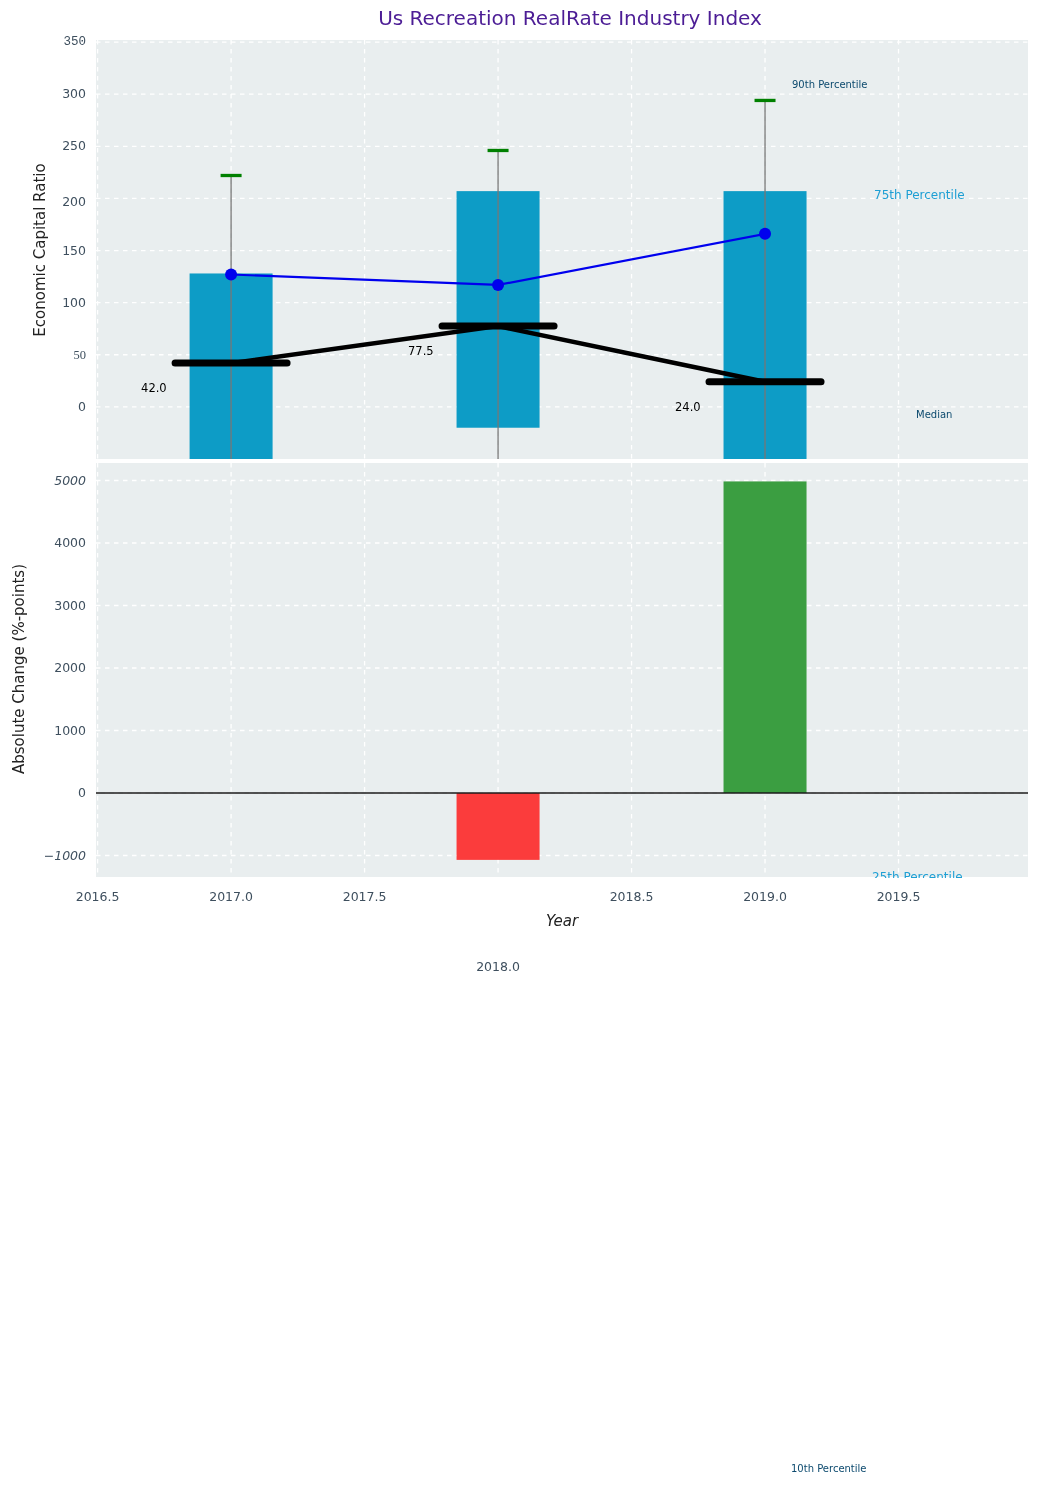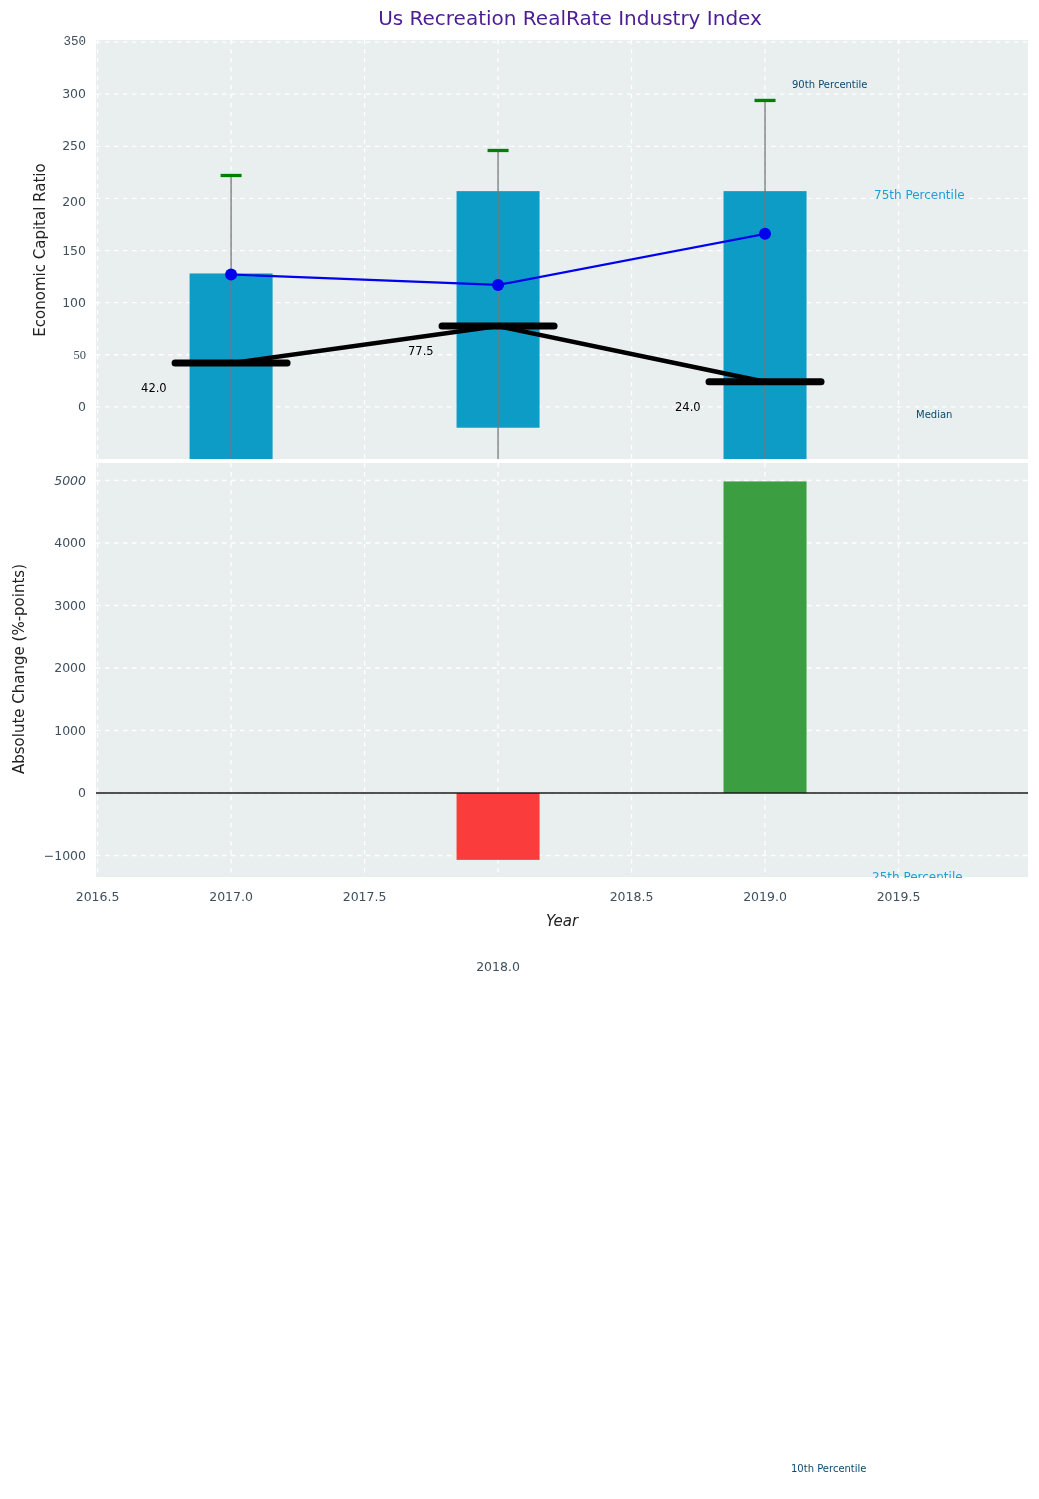--- a/index.html
+++ b/index.html
@@ -122,21 +122,21 @@
   <div class="axis-label hor" style="left:562px; top:921px;">Year</div>
 
 <span class="tick ytick" style="left: 30px; top: 398.886px;">0</span>
     <span class="tick ytick" style="left: 30px; top: 346.771px; font-family: Liberation Serif, serif;">50</span>
     <span class="tick ytick" style="left: 30px; top: 294.657px;">100</span>
     <span class="tick ytick" style="left: 30px; top: 242.542px;">150</span>
     <span class="tick ytick" style="left: 30px; top: 194px;">200</span>
     <span class="tick ytick" style="left: 30px; top: 138.313px;">250</span>
     <span class="tick ytick" style="left: 30px; top: 86.199px;">300</span>
     <span class="tick ytick" style="left: 30px; top: 34.0846px; font-family: Liberation Mono, monospace;">350</span>
-    <span class="tick ytick" style="left: 30px; top: 847.5px;">−1000</span>
+    <span class="tick ytick" style="left: 30px; top: 847.5px; font-style: italic;">−1000</span>
     <span class="tick ytick" style="left: 30px; top: 785px;">0</span>
     <span class="tick ytick" style="left: 30px; top: 722.5px;">1000</span>
     <span class="tick ytick" style="left: 30px; top: 660px;">2000</span>
     <span class="tick ytick" style="left: 30px; top: 597.5px;">3000</span>
     <span class="tick ytick" style="left: 30px; top: 535px;">4000</span>
     <span class="tick ytick" style="left: 30px; top: 472.5px; font-style: italic;">5000</span>
     <span class="tick xtick" style="left: 62.6018px; top: 889px;">2016.5</span>
     <span class="tick xtick" style="left: 196.088px; top: 889px;">2017.0</span>
     <span class="tick xtick" style="left: 329.574px; top: 889px;">2017.5</span>
     <span class="tick xtick" style="left: 463.06px; top: 911px; margin-top: 48px;">2018.0</span>

